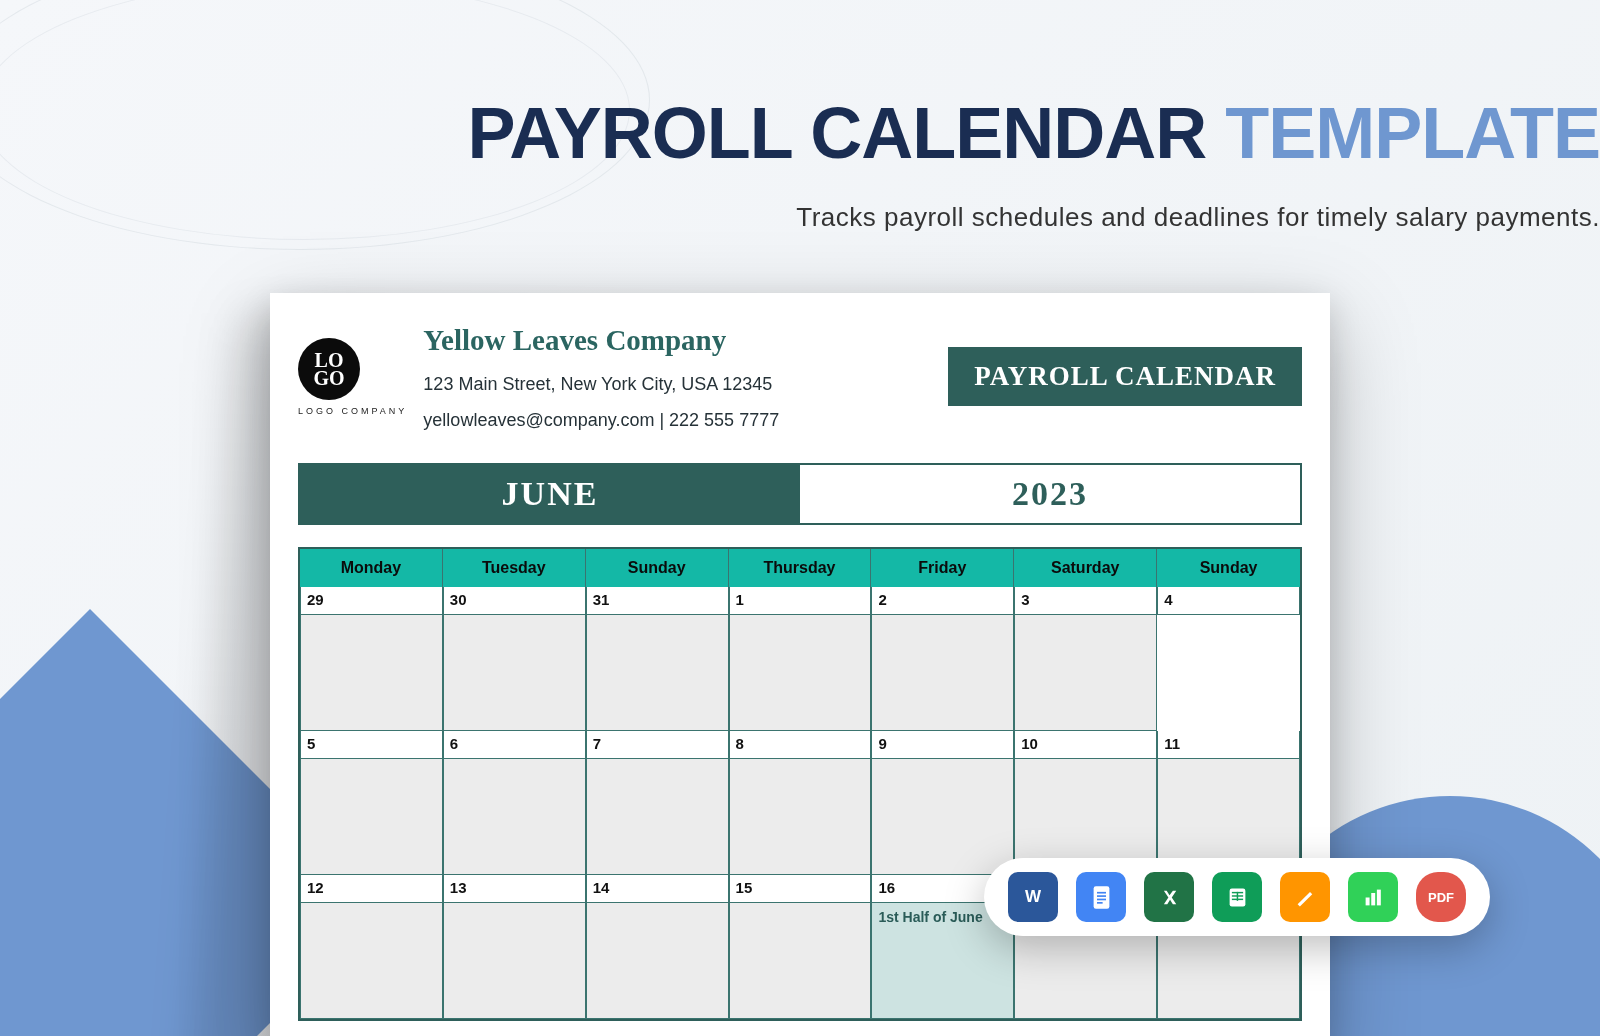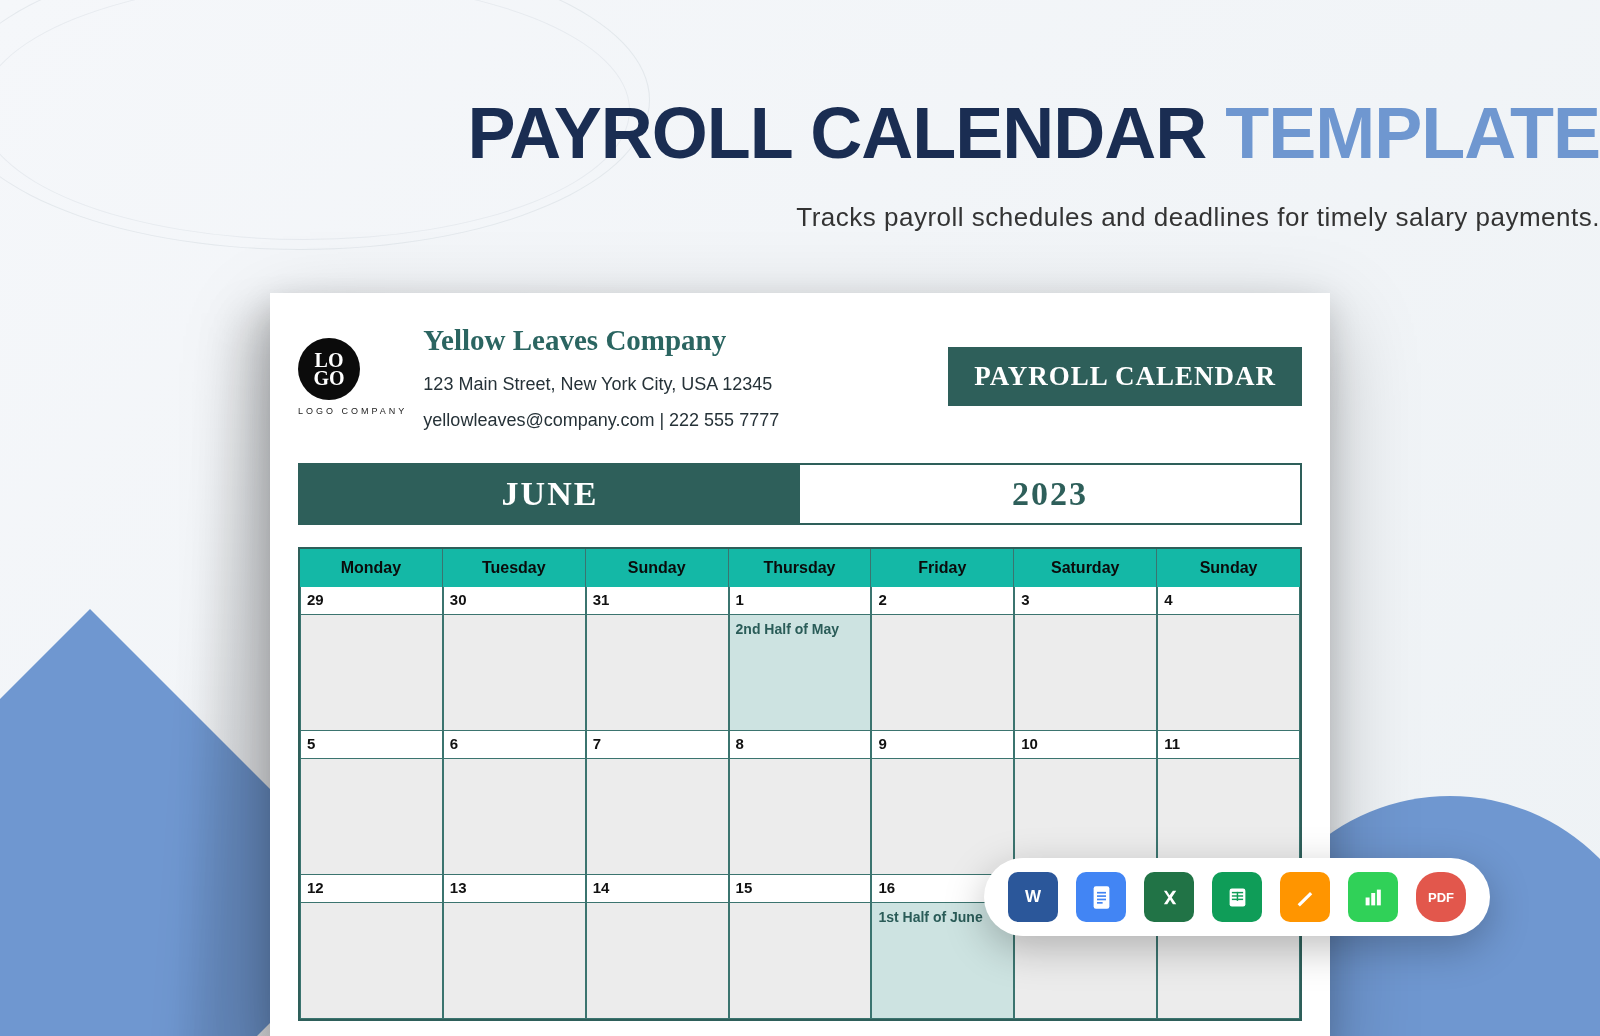--- a/index.html
+++ b/index.html
@@ -297,21 +297,20 @@
             <div class="cal-daynum">31</div>
             <div class="cal-daynum">1</div>
             <div class="cal-daynum">2</div>
             <div class="cal-daynum">3</div>
             <div class="cal-daynum">4</div>
           </div>
           <div class="cal-row">
             <div class="cal-body"></div>
             <div class="cal-body"></div>
             <div class="cal-body"></div>
-            <div class="cal-body hl">2nd Half of May</div>
             <div class="cal-body"></div>
             <div class="cal-body"></div>
             <div class="cal-body"></div>
           </div>
           <div class="cal-row">
             <div class="cal-daynum">5</div>
             <div class="cal-daynum">6</div>
             <div class="cal-daynum">7</div>
             <div class="cal-daynum">8</div>
             <div class="cal-daynum">9</div>

